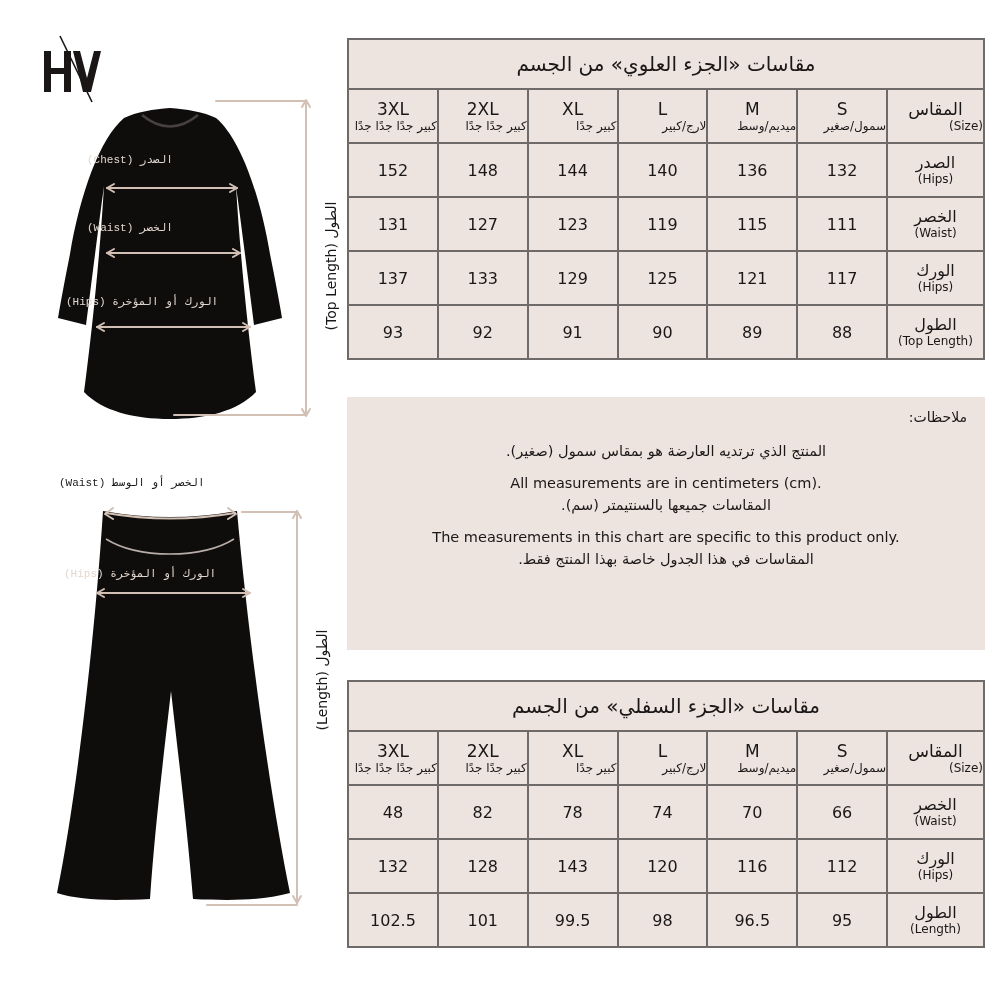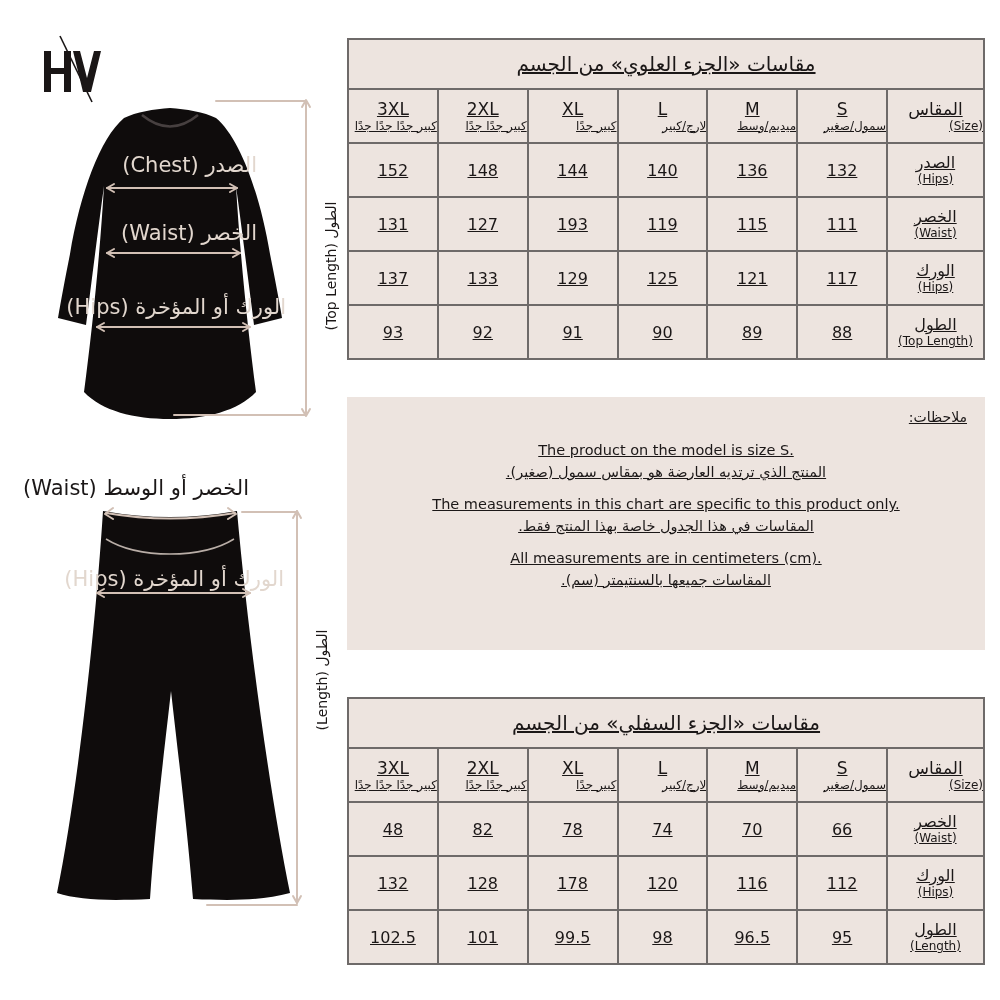--- a/index.html
+++ b/index.html
@@ -8,37 +8,37 @@
     --ink:#1B1717;
     --arrow:#D2C0B5;
     --glabel:#E2D7CE;
     --garment:#0F0C0C;
   }
   html,body{margin:0;padding:0;background:#ffffff;}
   body{width:1000px;height:1000px;font-family:"DejaVu Sans",sans-serif;color:var(--ink);}
   .stage{position:relative;width:1000px;height:1000px;overflow:hidden;background:#ffffff;}
   .abs{position:absolute;}
   
-  .panel{position:absolute;background:var(--panel);text-decoration:underline;}
+  .panel{position:absolute;background:var(--panel);}
   table{border-collapse:collapse;width:100%;height:100%;table-layout:fixed;}
   td{border:2px solid var(--border);text-align:center;vertical-align:middle;padding:0;overflow:hidden;}
   .title-row td{height:48px;font-size:20px;}
   .header-row td{height:52px;}
   .hcode{font-size:17px;line-height:20px;}
   .hsub{font-size:12px;line-height:15px;text-align:right;}
   .num{font-size:16px;border-radius:9px;}
   .rl-ar{font-size:16px;line-height:19px;}
   .rl-en{font-size:12px;line-height:15px;}
   
   .notes-title{font-size:14px;padding:12px 18px 4px 0;text-align:right;}
   .note-group{margin-top:11px;text-align:center;}
   .note-en{font-size:14.5px;line-height:21px;}
   .note-ar{font-size:14.5px;line-height:22px;}
   
-  .fig-label{position:absolute;text-align:right;font-size:21px;white-space:nowrap;}
+  .fig-label{position:absolute;text-align:left;font-size:11px;white-space:nowrap;font-family:Liberation Mono, monospace;}
   .on-garment{color:var(--glabel);}
   .black-label{color:var(--ink);}
   .vlabel{position:absolute;text-align:center;font-size:14px;white-space:nowrap;transform:rotate(-90deg);color:var(--ink);}
   
   .arrow{stroke:var(--arrow);stroke-width:2;fill:none;stroke-linecap:round;stroke-linejoin:round;}
   .seam{stroke:#B9AEA7;stroke-width:1.5;fill:none;}
   .neck{stroke:#474040;stroke-width:2.5;fill:none;}
   .garment-fill{fill:var(--garment);}
   .logo-ink{fill:#1A1616;}
   .logo-slash{stroke:#1A1616;stroke-width:1.6;}
@@ -178,21 +178,21 @@
         <td class="num">152</td>
       </tr>
       <tr>
         <td>
           <div class="rl-ar">الخصر</div>
           <div class="rl-en">(Waist)</div>
         </td>
         <td class="num">111</td>
         <td class="num">115</td>
         <td class="num">119</td>
-        <td class="num">193</td>
+        <td class="num">123</td>
         <td class="num">127</td>
         <td class="num">131</td>
       </tr>
       <tr>
         <td>
           <div class="rl-ar">الورك</div>
           <div class="rl-en">(Hips)</div>
         </td>
         <td class="num">117</td>
         <td class="num">121</td>
@@ -213,34 +213,33 @@
         <td class="num">92</td>
         <td class="num">93</td>
       </tr>
     </tbody>
       </table>
   </div>
 
   <div class="panel" style="left:347px;top:397px;width:638px;height:253px;">
     <div class="notes-title" dir="rtl">ملاحظات:</div>
     <div class="note-group">
-      <div class="note-en">The product on the model is size S.</div>
       <div class="note-ar" dir="rtl">المنتج الذي ترتديه العارضة هو بمقاس سمول (صغير).</div>
+    </div>
+    <div class="note-group">
+      <div class="note-en">All measurements are in centimeters (cm).</div>
+      <div class="note-ar" dir="rtl">المقاسات جميعها بالسنتيمتر (سم).</div>
     </div>
     <div class="note-group">
       <div class="note-en">The measurements in this chart are specific to this product only.</div>
       <div class="note-ar" dir="rtl">المقاسات في هذا الجدول خاصة بهذا المنتج فقط.</div>
     </div>
-    <div class="note-group">
-      <div class="note-en">All measurements are in centimeters (cm).</div>
-      <div class="note-ar" dir="rtl">المقاسات جميعها بالسنتيمتر (سم).</div>
-    </div>
   </div>
 
-  <div class="panel" style="left:347px;top:680px;width:638px;height:268px;margin-top:17px;">
+  <div class="panel" style="left:347px;top:680px;width:638px;height:268px;">
     <table dir="rtl">
       <colgroup>
           <col style="width:97px">
           <col span="6">
         </colgroup>
       <tbody>
           <tr class="title-row">
         <td colspan="7">مقاسات «الجزء السفلي» من الجسم</td>
       </tr>
       <tr class="header-row">
@@ -286,21 +285,21 @@
         <td class="num">48</td>
       </tr>
       <tr>
         <td>
           <div class="rl-ar">الورك</div>
           <div class="rl-en">(Hips)</div>
         </td>
         <td class="num">112</td>
         <td class="num">116</td>
         <td class="num">120</td>
-        <td class="num">178</td>
+        <td class="num">143</td>
         <td class="num">128</td>
         <td class="num">132</td>
       </tr>
       <tr>
         <td>
           <div class="rl-ar">الطول</div>
           <div class="rl-en">(Length)</div>
         </td>
         <td class="num">95</td>
         <td class="num">96.5</td>

